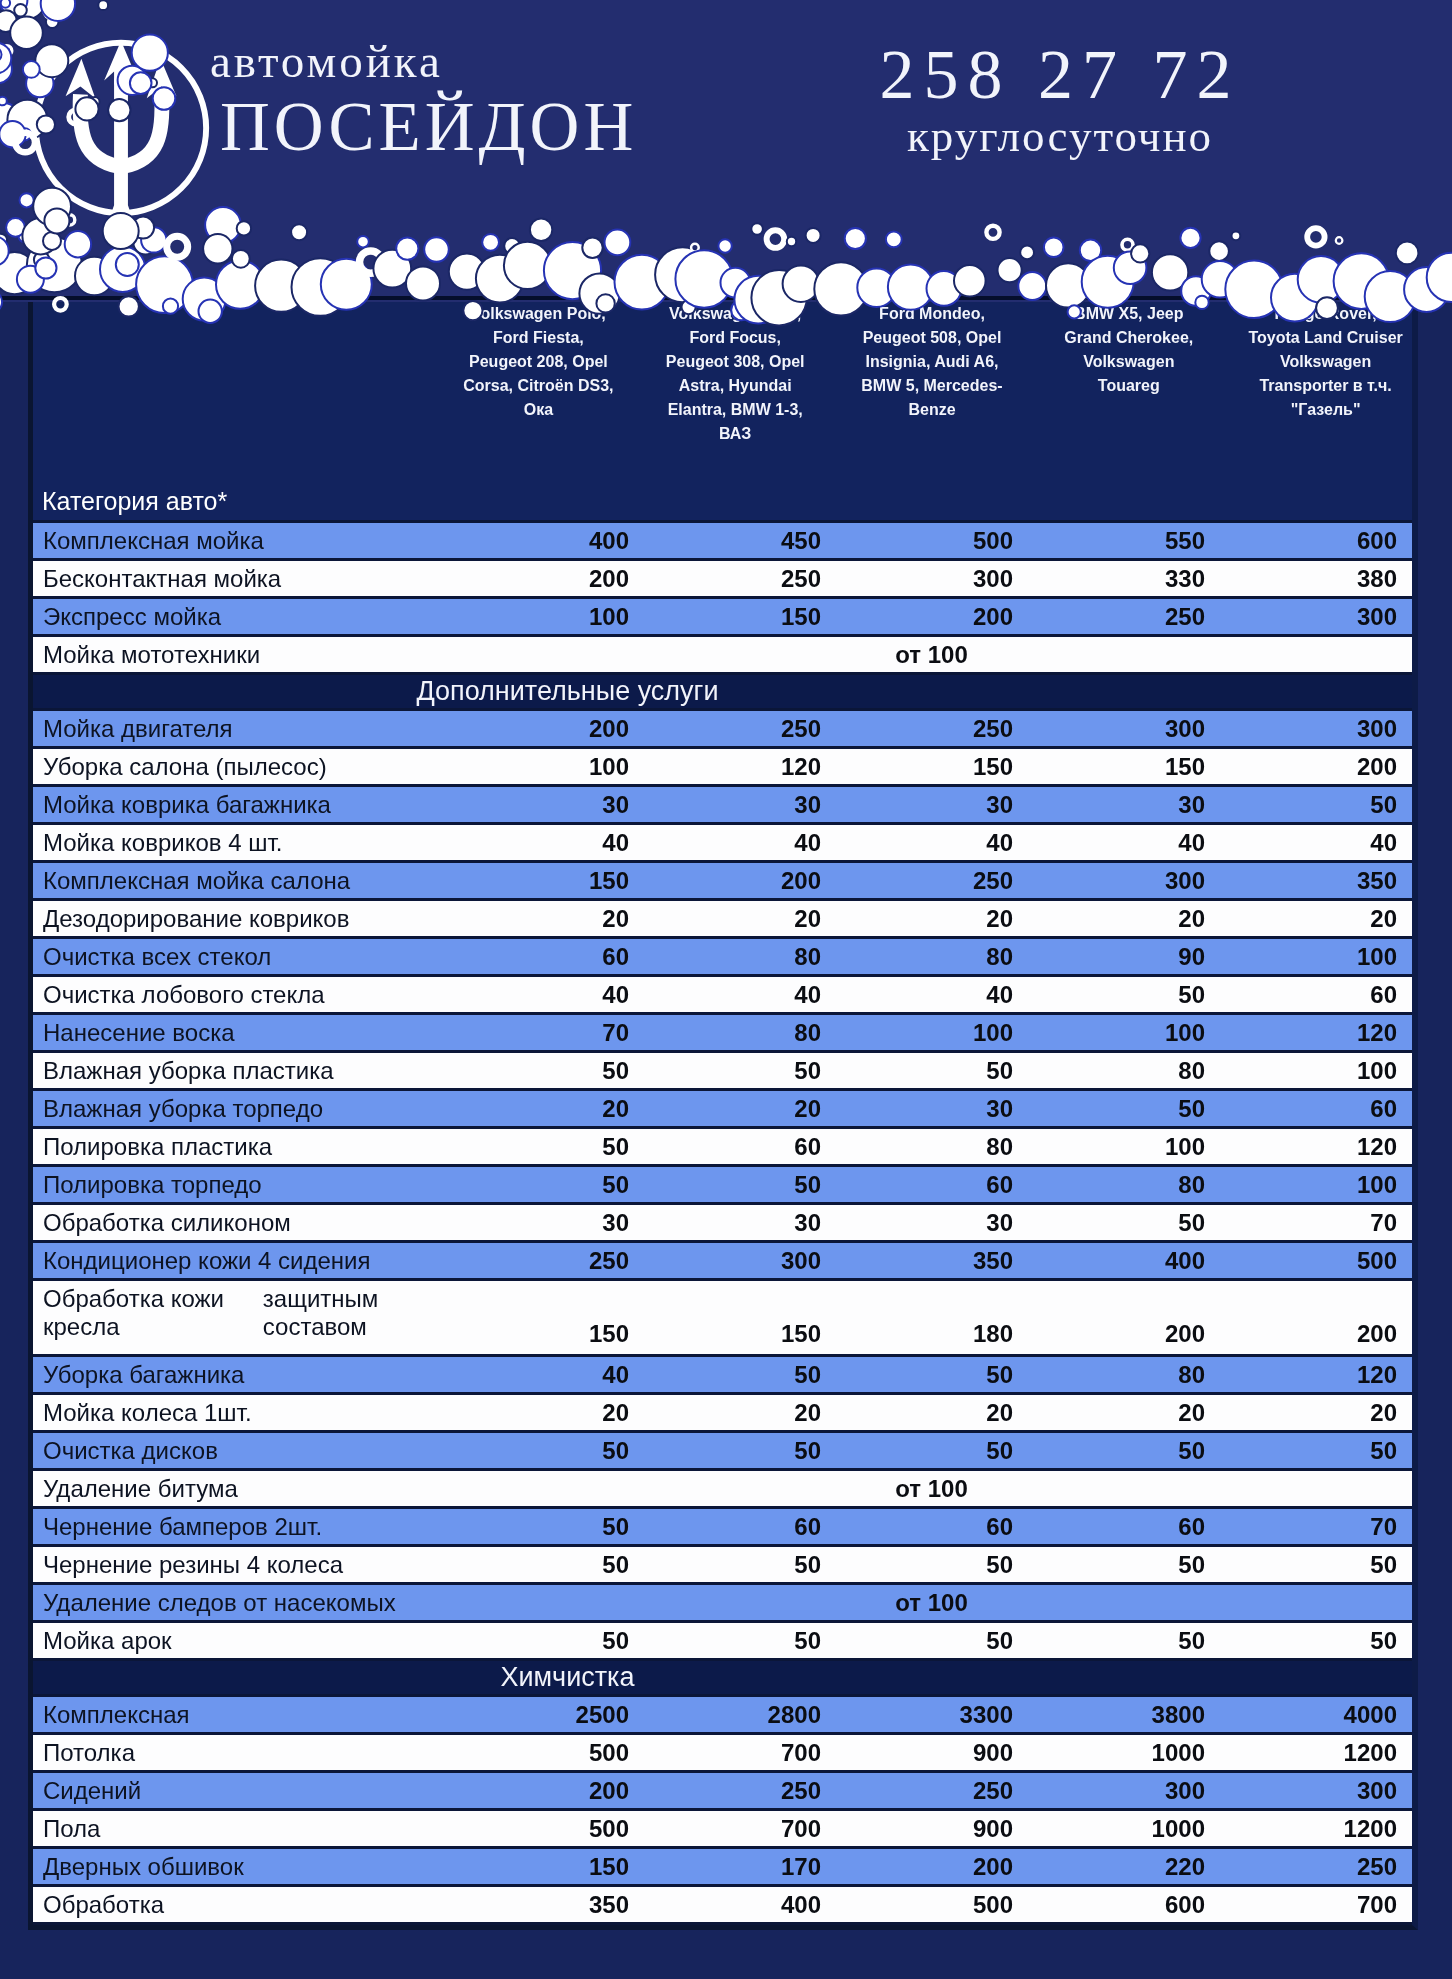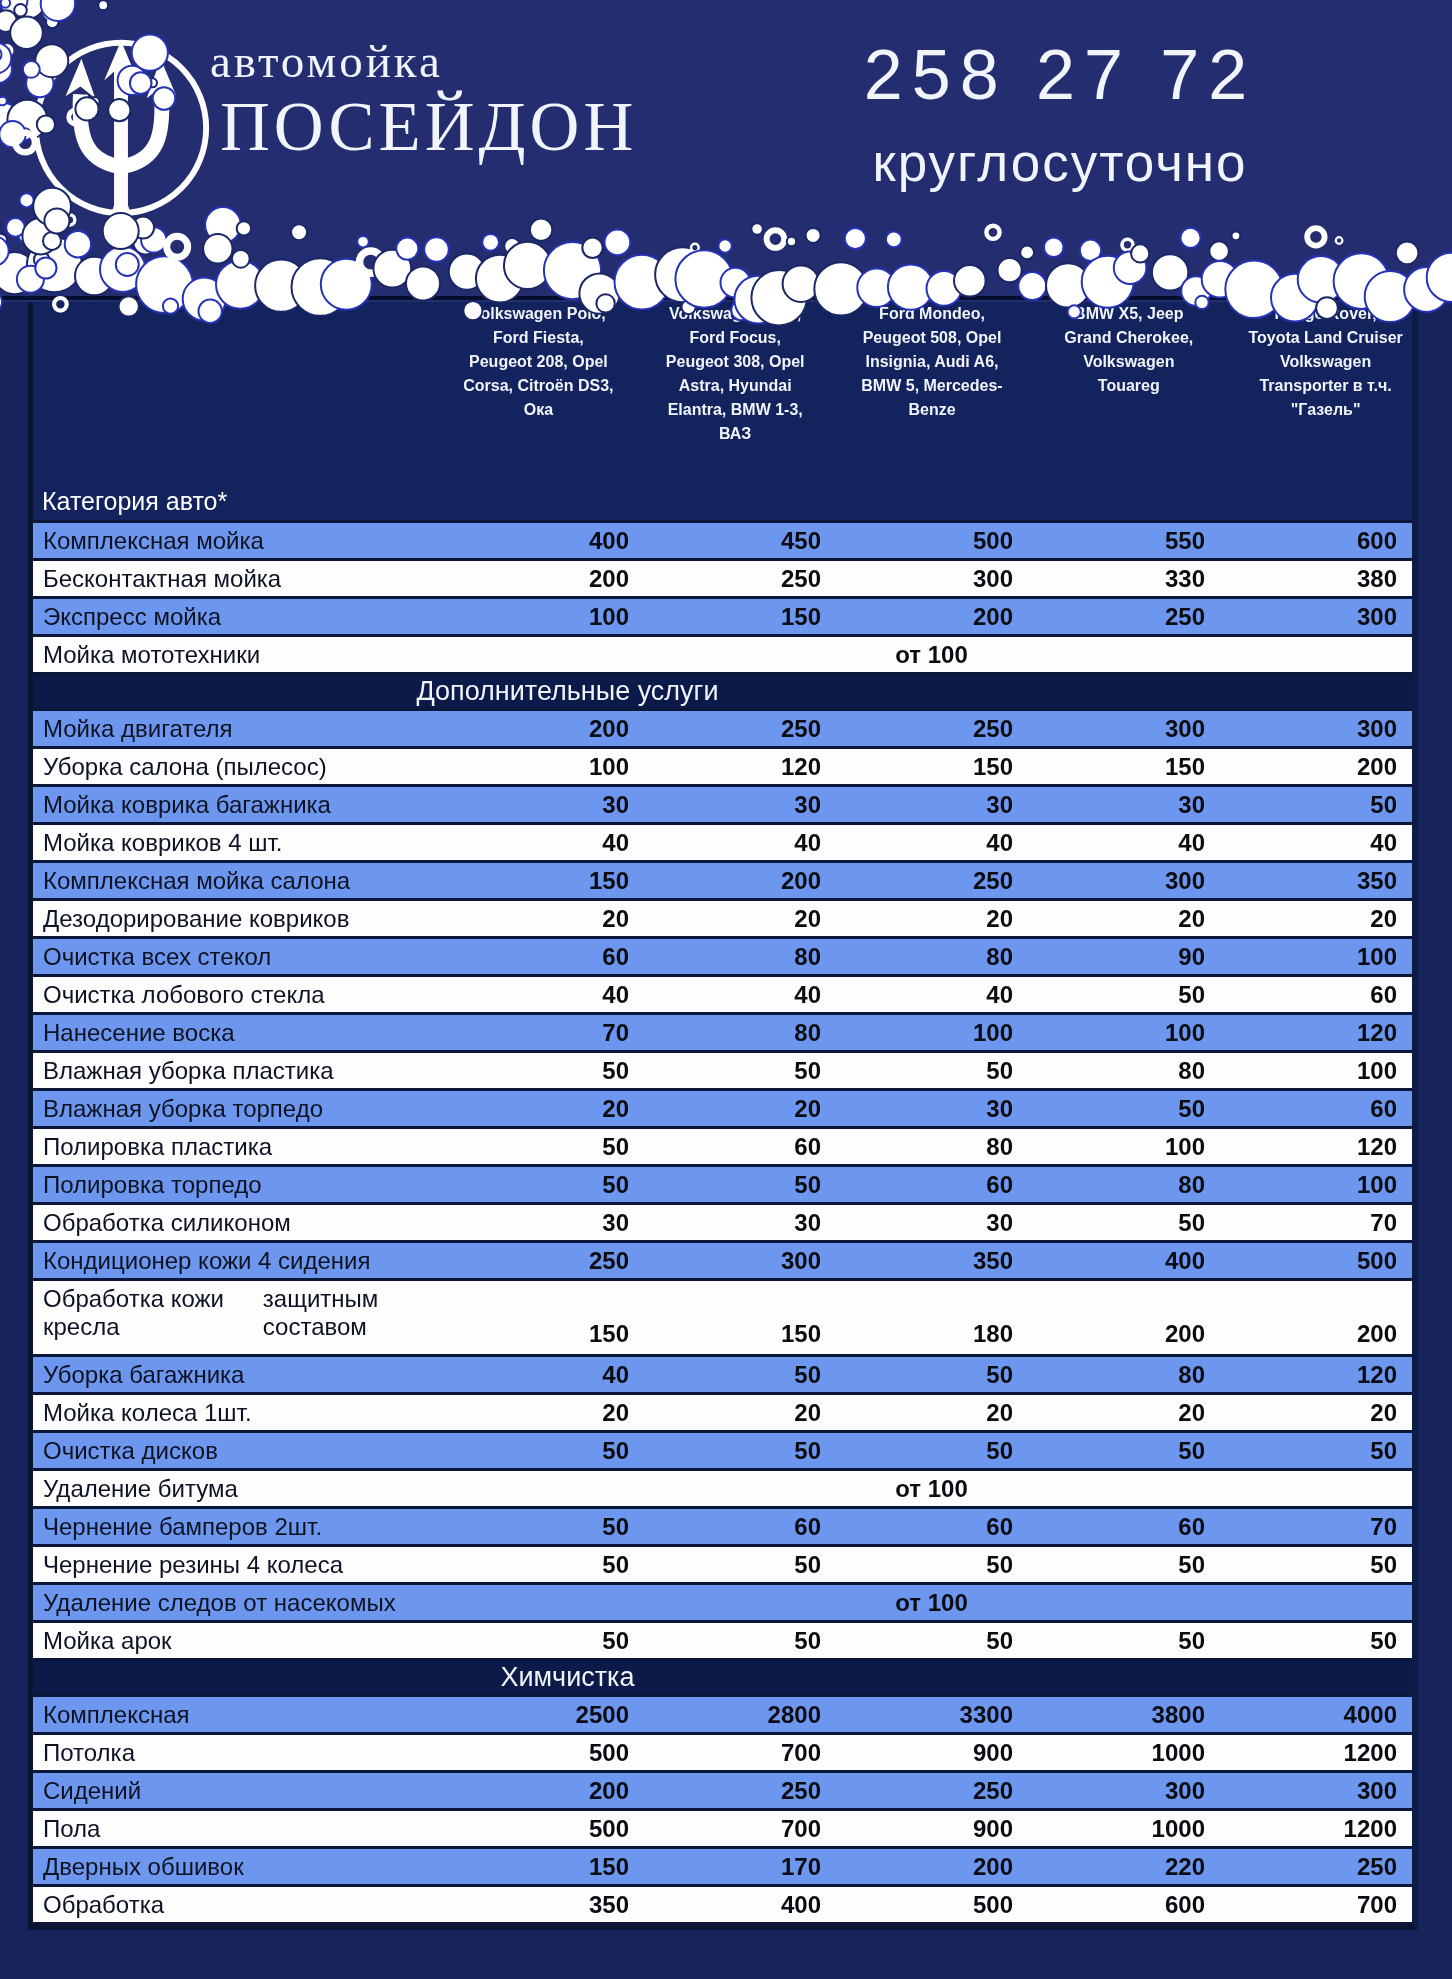--- a/index.html
+++ b/index.html
@@ -5,23 +5,23 @@
   html,body{margin:0;padding:0;}
   body{width:1452px;height:1979px;background:var(--page-bg,#17245c);font-family:"Liberation Sans",sans-serif;}
   .page{position:relative;width:1452px;height:1979px;overflow:hidden;background:var(--page-bg,#17245c);}
 
   
   .banner{position:relative;height:302px;background:var(--banner-bg,#232d6f);z-index:5;}
   .logo{position:absolute;left:22px;top:18px;width:198px;height:212px;z-index:2;}
   .brand-text{position:absolute;left:210px;top:38px;z-index:2;color:var(--text-light,#f2f4fb);font-family:"Liberation Serif",serif;}
   .tagline{font-size:47px;letter-spacing:3px;line-height:1;}
   .brandname{font-size:69px;letter-spacing:4px;line-height:1;margin-top:8px;margin-left:10px;}
-  .contact{position:absolute;left:820px;top:40px;width:480px;text-align:center;z-index:2;color:var(--text-light,#f2f4fb);font-family:Liberation Sans, sans-serif;}
+  .contact{position:absolute;left:820px;top:40px;width:480px;text-align:center;z-index:2;color:var(--text-light,#f2f4fb);font-family:Liberation Serif, serif;}
   .phone{font-size:70px;letter-spacing:9px;line-height:1;}
-  .hours{font-size:53px;letter-spacing:2px;margin-top:26px;line-height:1;}
+  .hours{font-size:45px;letter-spacing:2px;margin-top:4px;line-height:1;}
   .bubbles{position:absolute;left:0;top:0;width:1452px;height:334px;z-index:3;pointer-events:none;}
 
   
   .price-table{position:relative;margin:0 28px;width:1390px;box-sizing:border-box;z-index:1;
     border-left:5px solid var(--border-dark,#0a1531);
     border-right:6px solid #0d1b47;
     border-bottom:5px solid var(--border-dark,#0a1531);
     background:var(--thead-bg,#12235e);}
   .thead{position:relative;height:218px;background:var(--thead-bg,#12235e);border-bottom:3px solid var(--gap,#0b1638);}
   .cols{position:absolute;right:0;top:0;bottom:12px;width:960px;display:flex;align-items:flex-start;gap:24px;}

